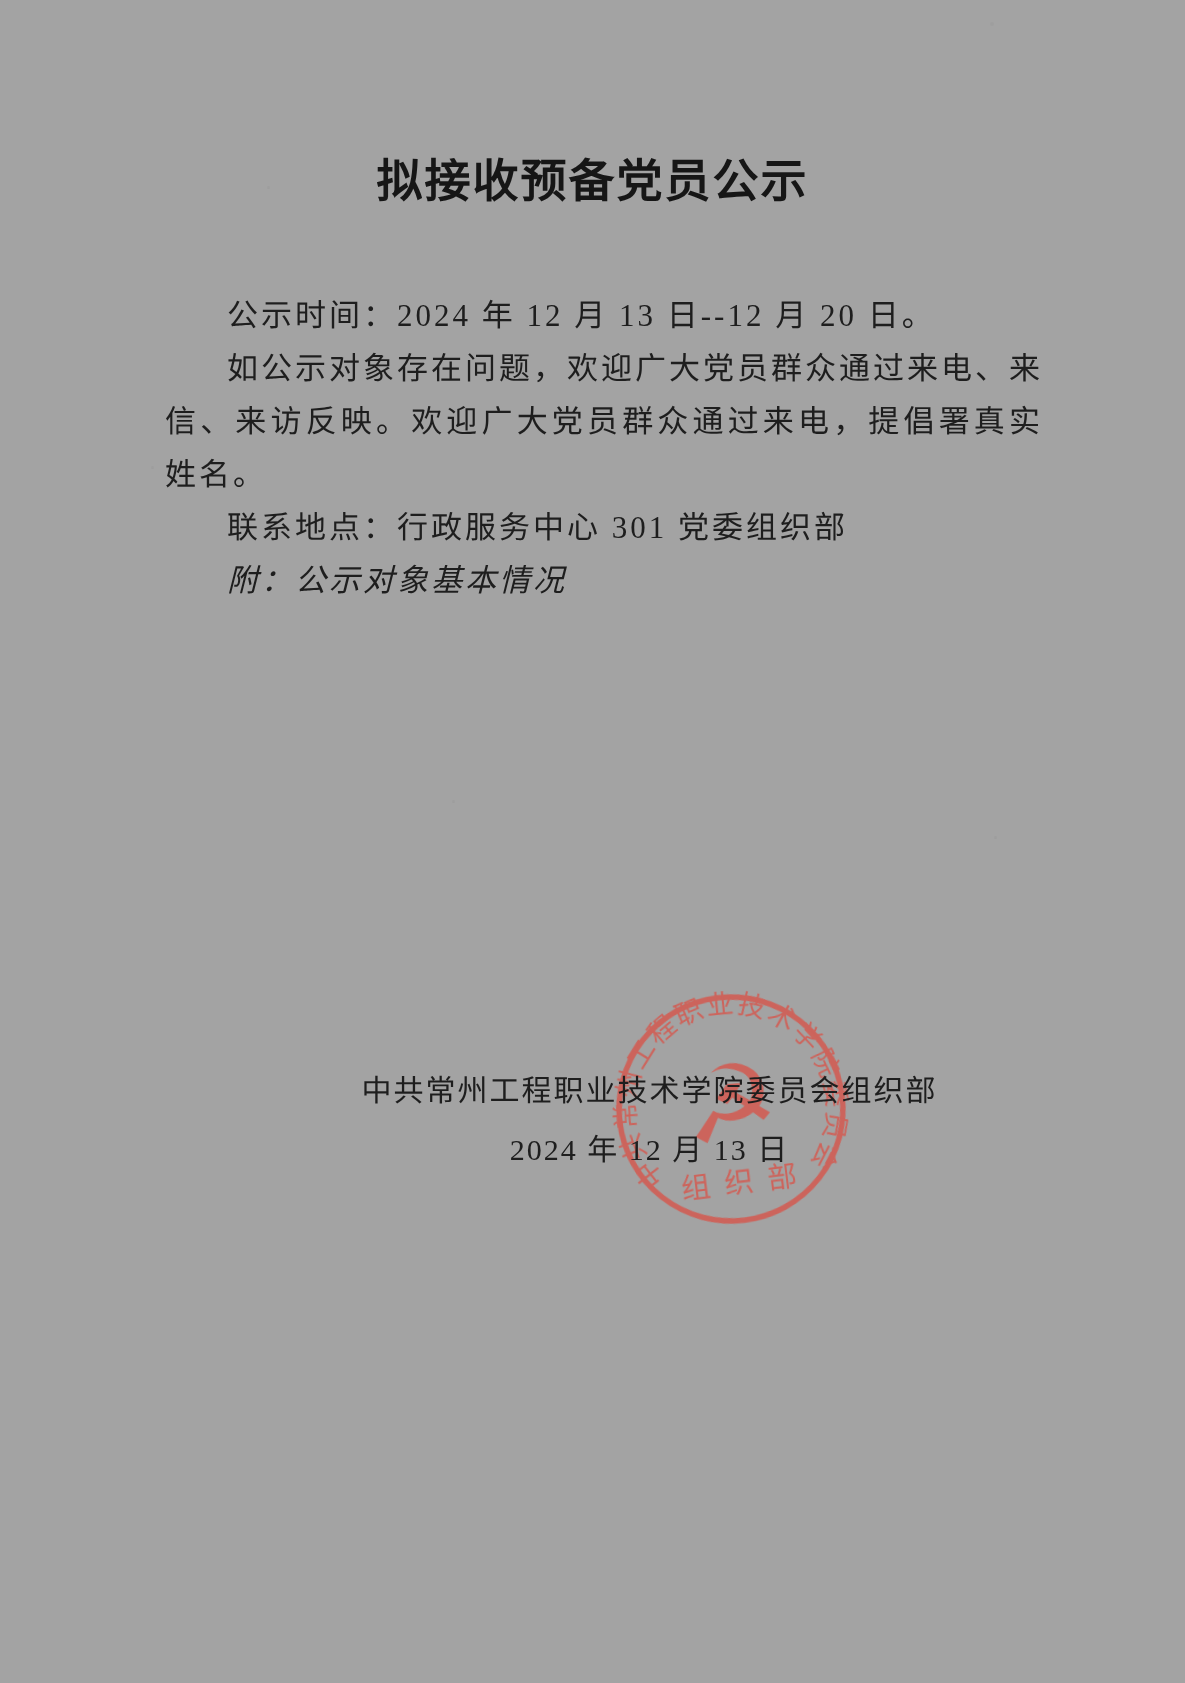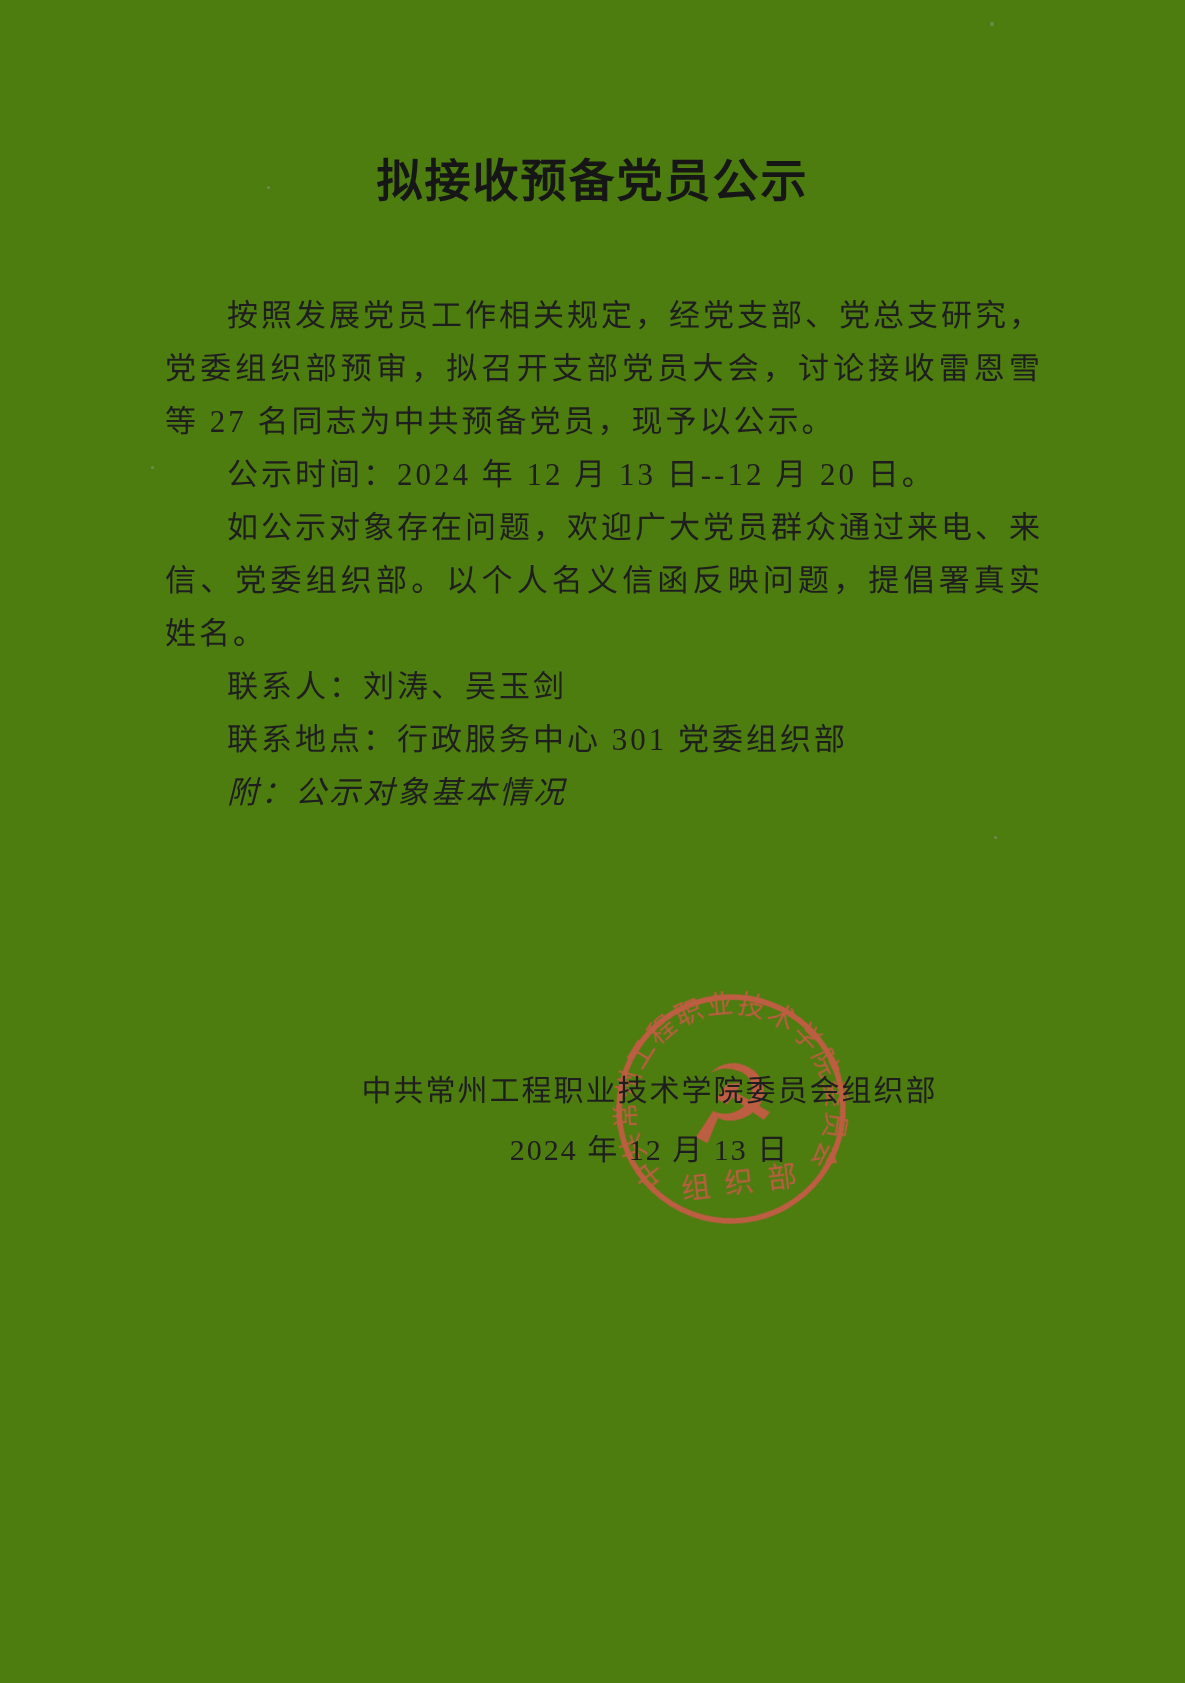--- a/index.html
+++ b/index.html
@@ -4,21 +4,21 @@
 <style>
   * { margin: 0; padding: 0; box-sizing: border-box; }
   html, body { background: #ffffff; }
   body {
     width: 1185px; height: 1683px;
     font-family: "Liberation Serif", "DejaVu Serif", serif;
     color: #1c1c1c;
     position: relative;
     overflow: hidden;
   }
-  .page { position: relative; width: 1185px; height: 1683px; background: #4d7c0f; }
+  .page { position: relative; width: 1185px; height: 1683px; background: #a3a3a3; }
 
   .doc-title {
     position: absolute; top: 152px; left: 0; width: 100%;
     text-align: center;
     font-size: 46px; font-weight: 700;
     letter-spacing: 2px;
     line-height: 60px;
     color: #161616;
     z-index: 3;
   }
@@ -65,24 +65,22 @@
   .speck-5 { left: 994px; top: 836px; width: 3px; height: 3px; }
 </style>
 </head>
 <body>
 
 <div class="page">
 
   <div class="doc-title">拟接收预备党员公示</div>
 
   <div class="doc-body">
-    <p>按照发展党员工作相关规定，经党支部、党总支研究，党委组织部预审，拟召开支部党员大会，讨论接收雷恩雪等 27 名同志为中共预备党员，现予以公示。</p>
     <p>公示时间：2024 年 12 月 13 日--12 月 20 日。</p>
-    <p>如公示对象存在问题，欢迎广大党员群众通过来电、来信、党委组织部。以个人名义信函反映问题，提倡署真实姓名。</p>
-    <p>联系人：刘涛、吴玉剑</p>
+    <p>如公示对象存在问题，欢迎广大党员群众通过来电、来信、来访反映。欢迎广大党员群众通过来电，提倡署真实姓名。</p>
     <p>联系地点：行政服务中心 301 党委组织部</p>
     <p class="attachment-line">附：公示对象基本情况</p>
   </div>
 
   <div class="signature-block">
     <div>中共常州工程职业技术学院委员会组织部</div>
     <div class="signature-date">2024 年 12 月 13 日</div>
   </div>
 
   <svg class="seal" viewBox="0 0 240 240" xmlns="http://www.w3.org/2000/svg">

